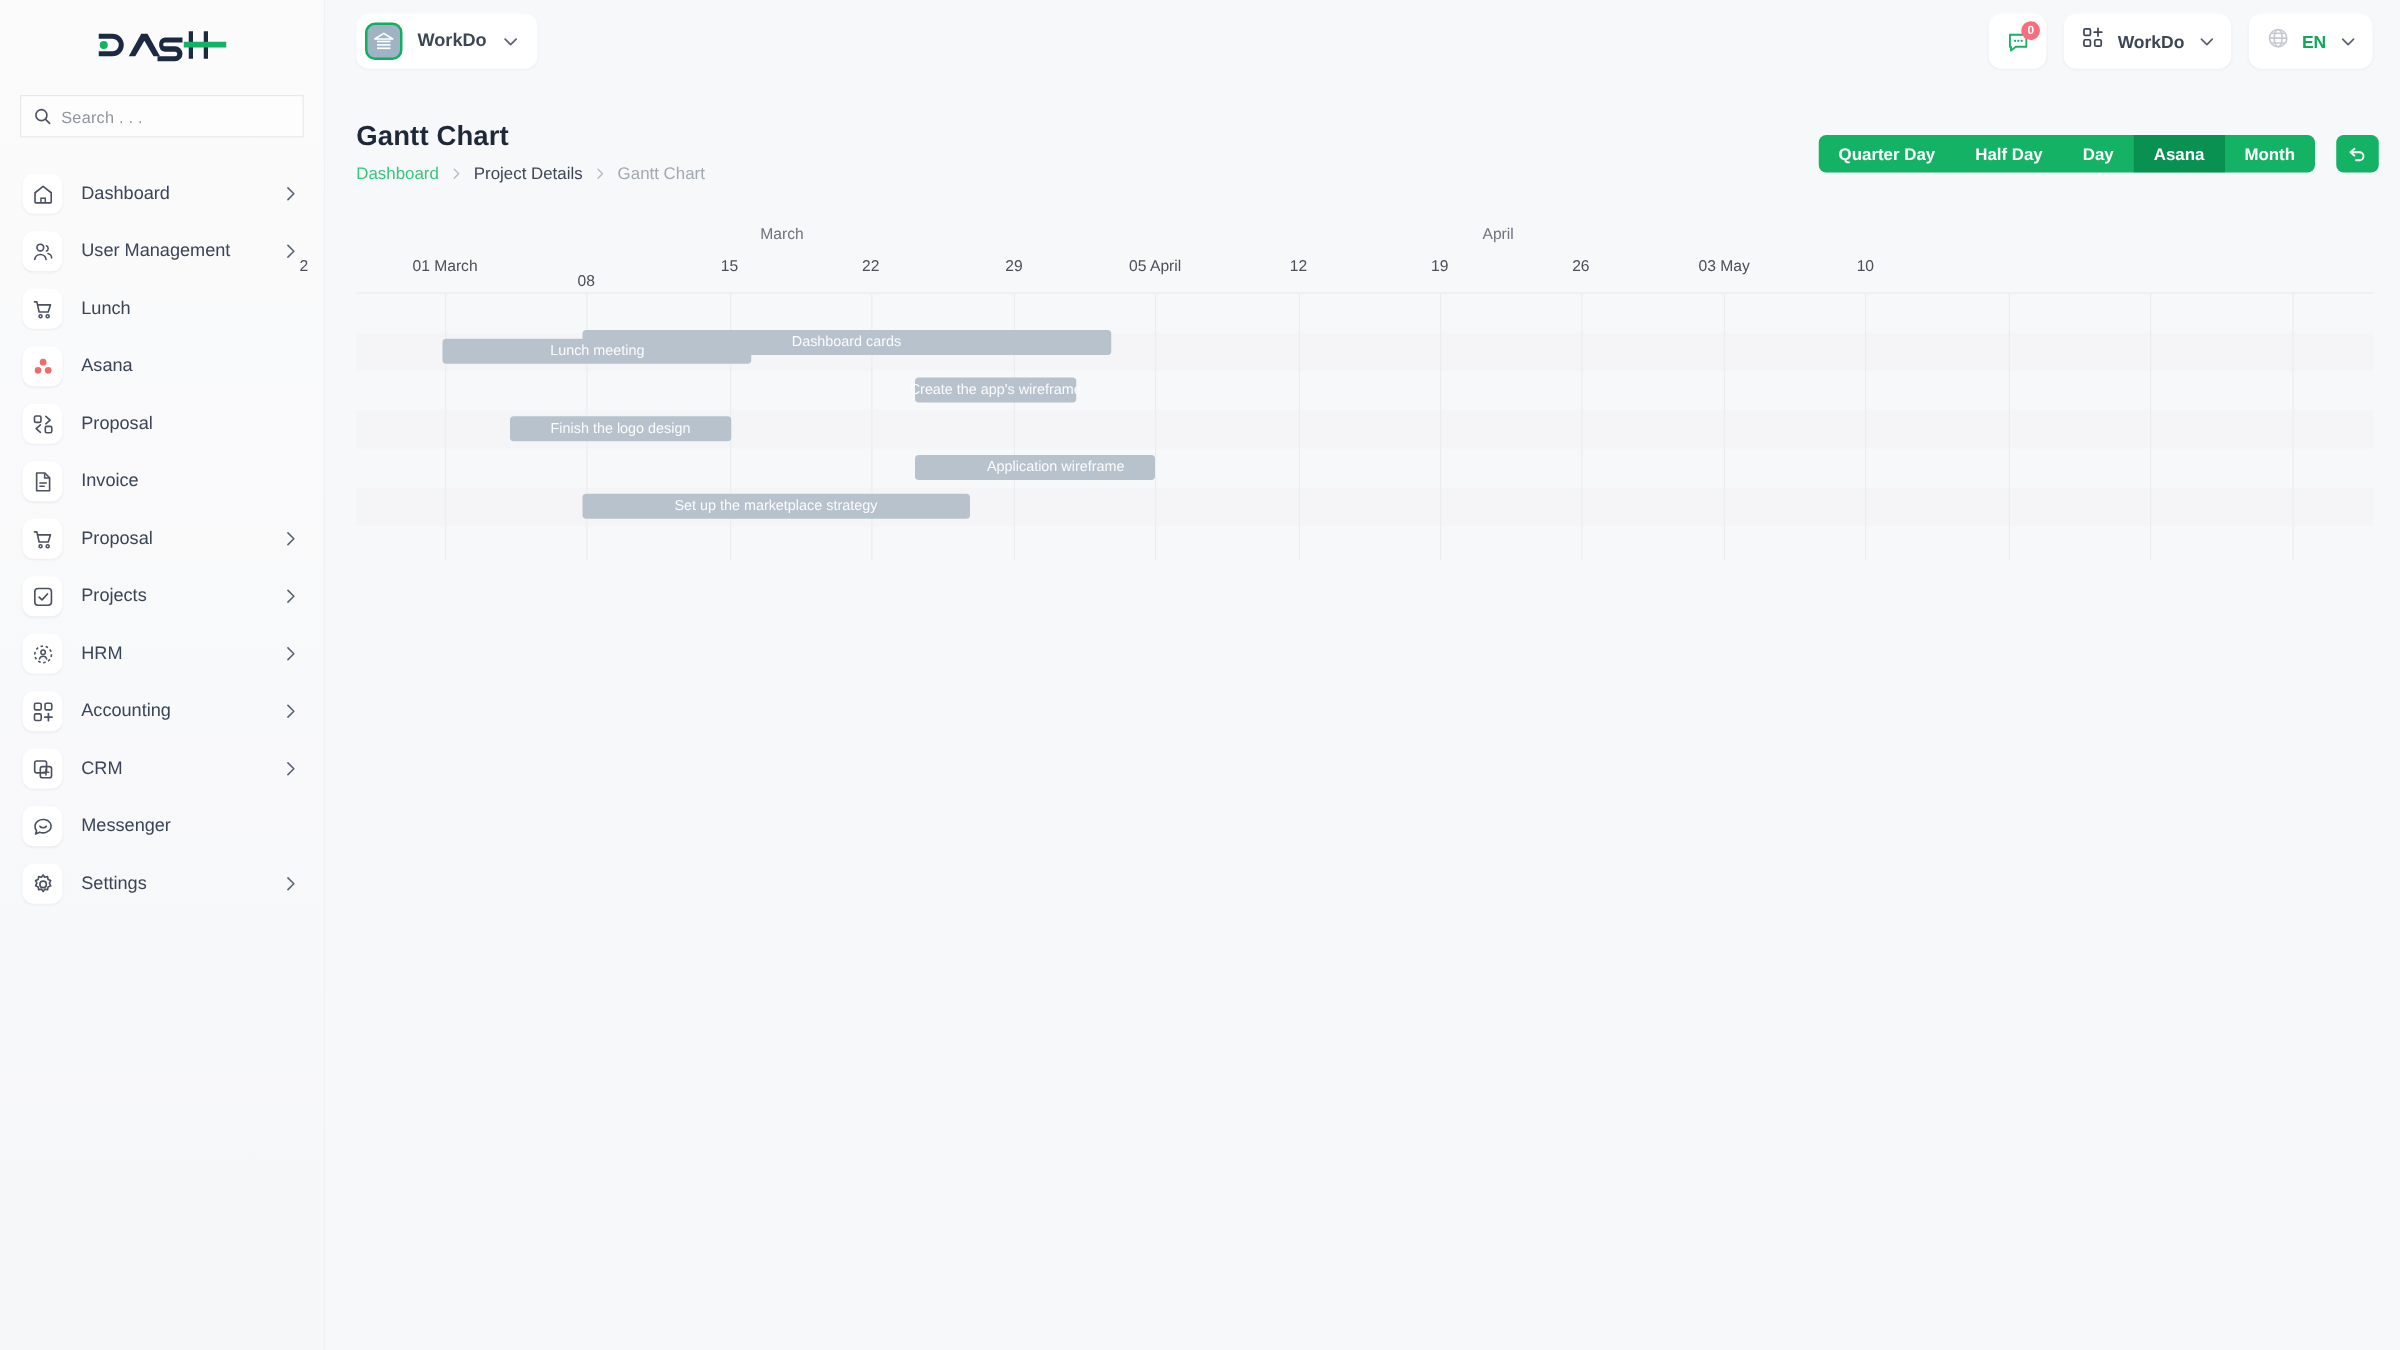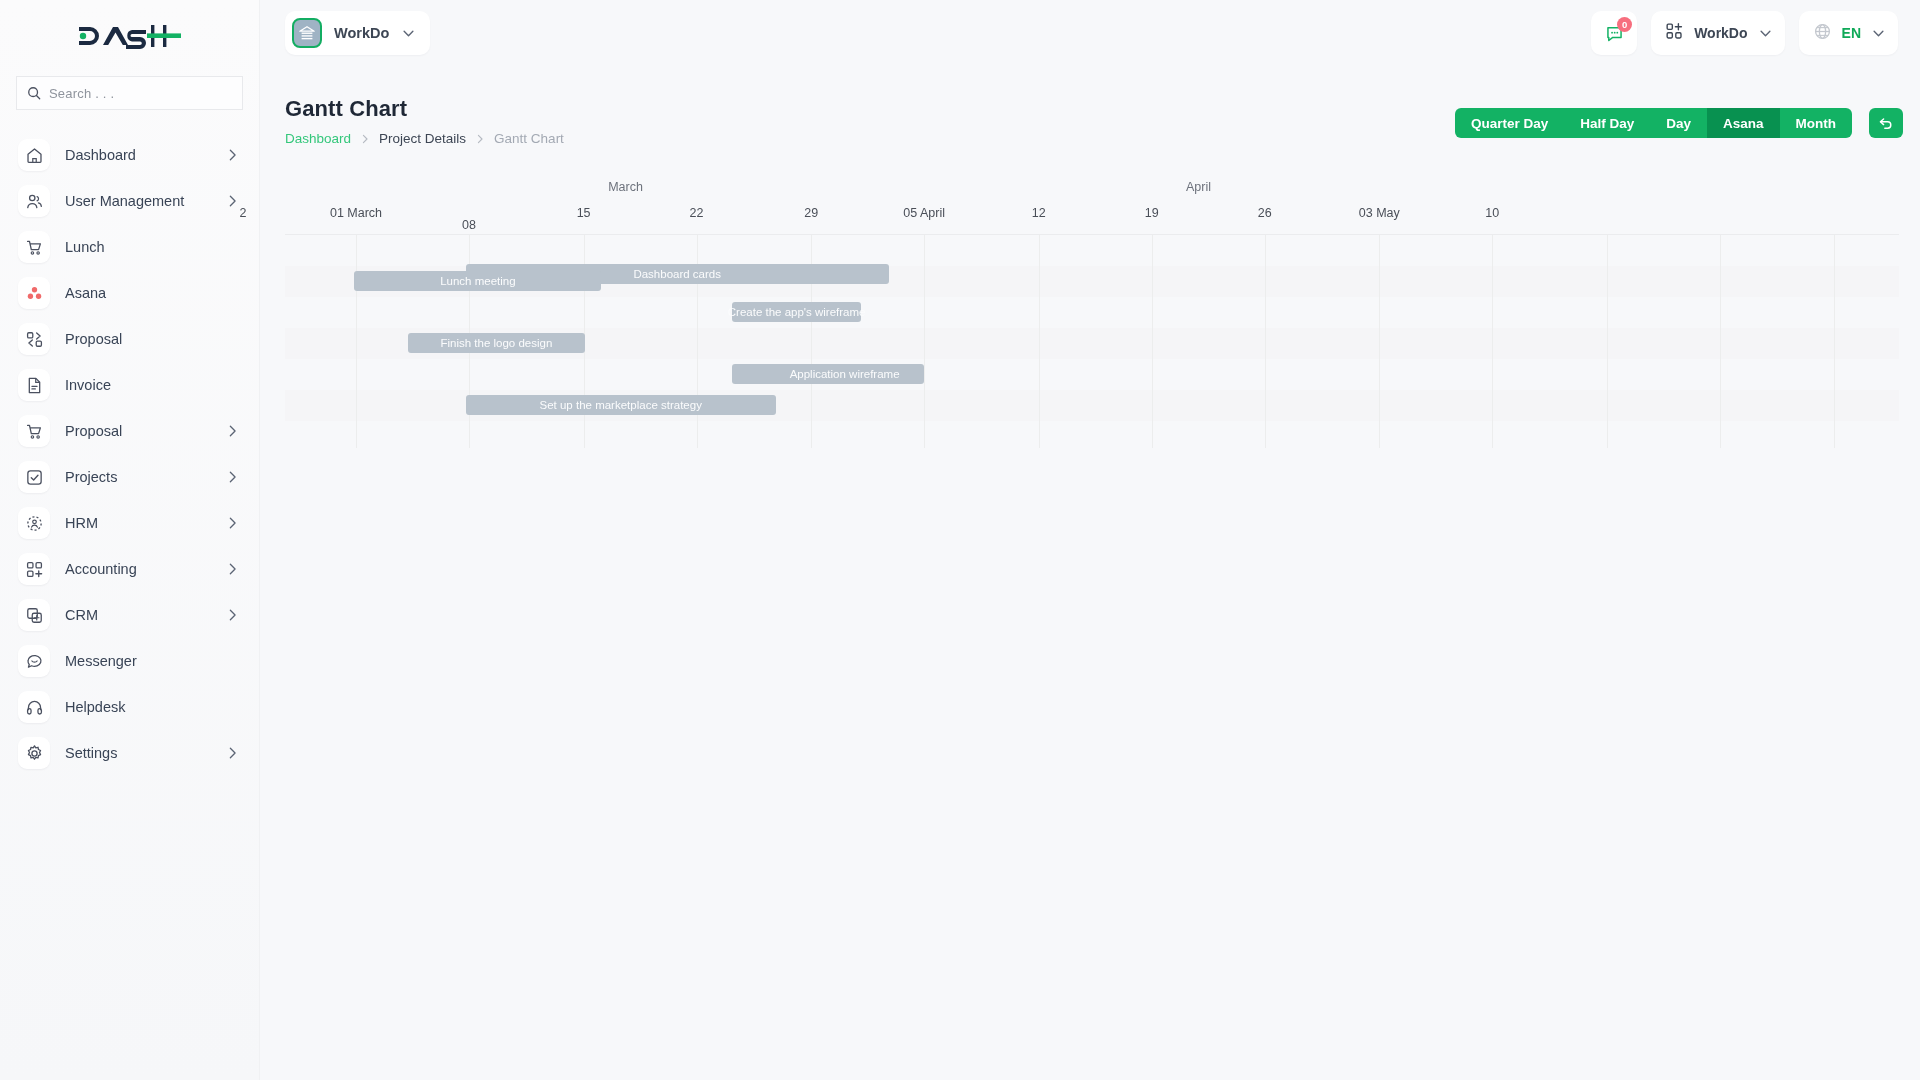--- a/index.html
+++ b/index.html
@@ -318,30 +318,20 @@
           </span>
         </div>
         <div class="nav-item">
           <span class="nav-ico">
             <svg width="19" height="19" viewBox="0 0 22 22">
               <path d="M3.5 10.3 a7.5 6.2 0 1 1 4.2 5.6 L4 17.6 l.9-3.1 a6 6 0 0 1-1.4-4.2 z" fill="none" stroke="#4b5160" stroke-width="1.5" stroke-linejoin="round"></path>
               <path d="M8 10.4 a3.3 2.4 0 0 0 6 0" fill="none" stroke="#4b5160" stroke-width="1.4" stroke-linecap="round"></path>
             </svg>
           </span>
           <span class="nav-label">Messenger</span>
-        </div>
-        <div class="nav-item">
-          <span class="nav-ico">
-            <svg width="19" height="19" viewBox="0 0 22 22">
-              <path d="M4 13.5 V11 a7 7 0 0 1 14 0 v2.5" fill="none" stroke="#4b5160" stroke-width="1.5" stroke-linecap="round"></path>
-              <rect x="3" y="12.3" width="4" height="6.2" rx="2" fill="none" stroke="#4b5160" stroke-width="1.5"></rect>
-              <rect x="15" y="12.3" width="4" height="6.2" rx="2" fill="none" stroke="#4b5160" stroke-width="1.5"></rect>
-            </svg>
-          </span>
-          <span class="nav-label">Helpdesk</span>
         </div>
         <div class="nav-item">
           <span class="nav-ico">
             <svg width="19" height="19" viewBox="0 0 22 22">
               <circle cx="11" cy="11" r="3" fill="none" stroke="#4b5160" stroke-width="1.5"></circle>
               <path d="M11 2.2 l1.5 2.2 2.6-.6 .5 2.6 2.4 1.1 -1.2 2.4 1.2 2.4 -2.4 1.1 -.5 2.6 -2.6-.6 -1.5 2.2 -1.5-2.2 -2.6 .6 -.5-2.6 -2.4-1.1 1.2-2.4 -1.2-2.4 2.4-1.1 .5-2.6 2.6 .6 z" fill="none" stroke="#4b5160" stroke-width="1.5" stroke-linejoin="round"></path>
             </svg>
           </span>
           <span class="nav-label">Settings</span>
           <span class="nav-chev">

